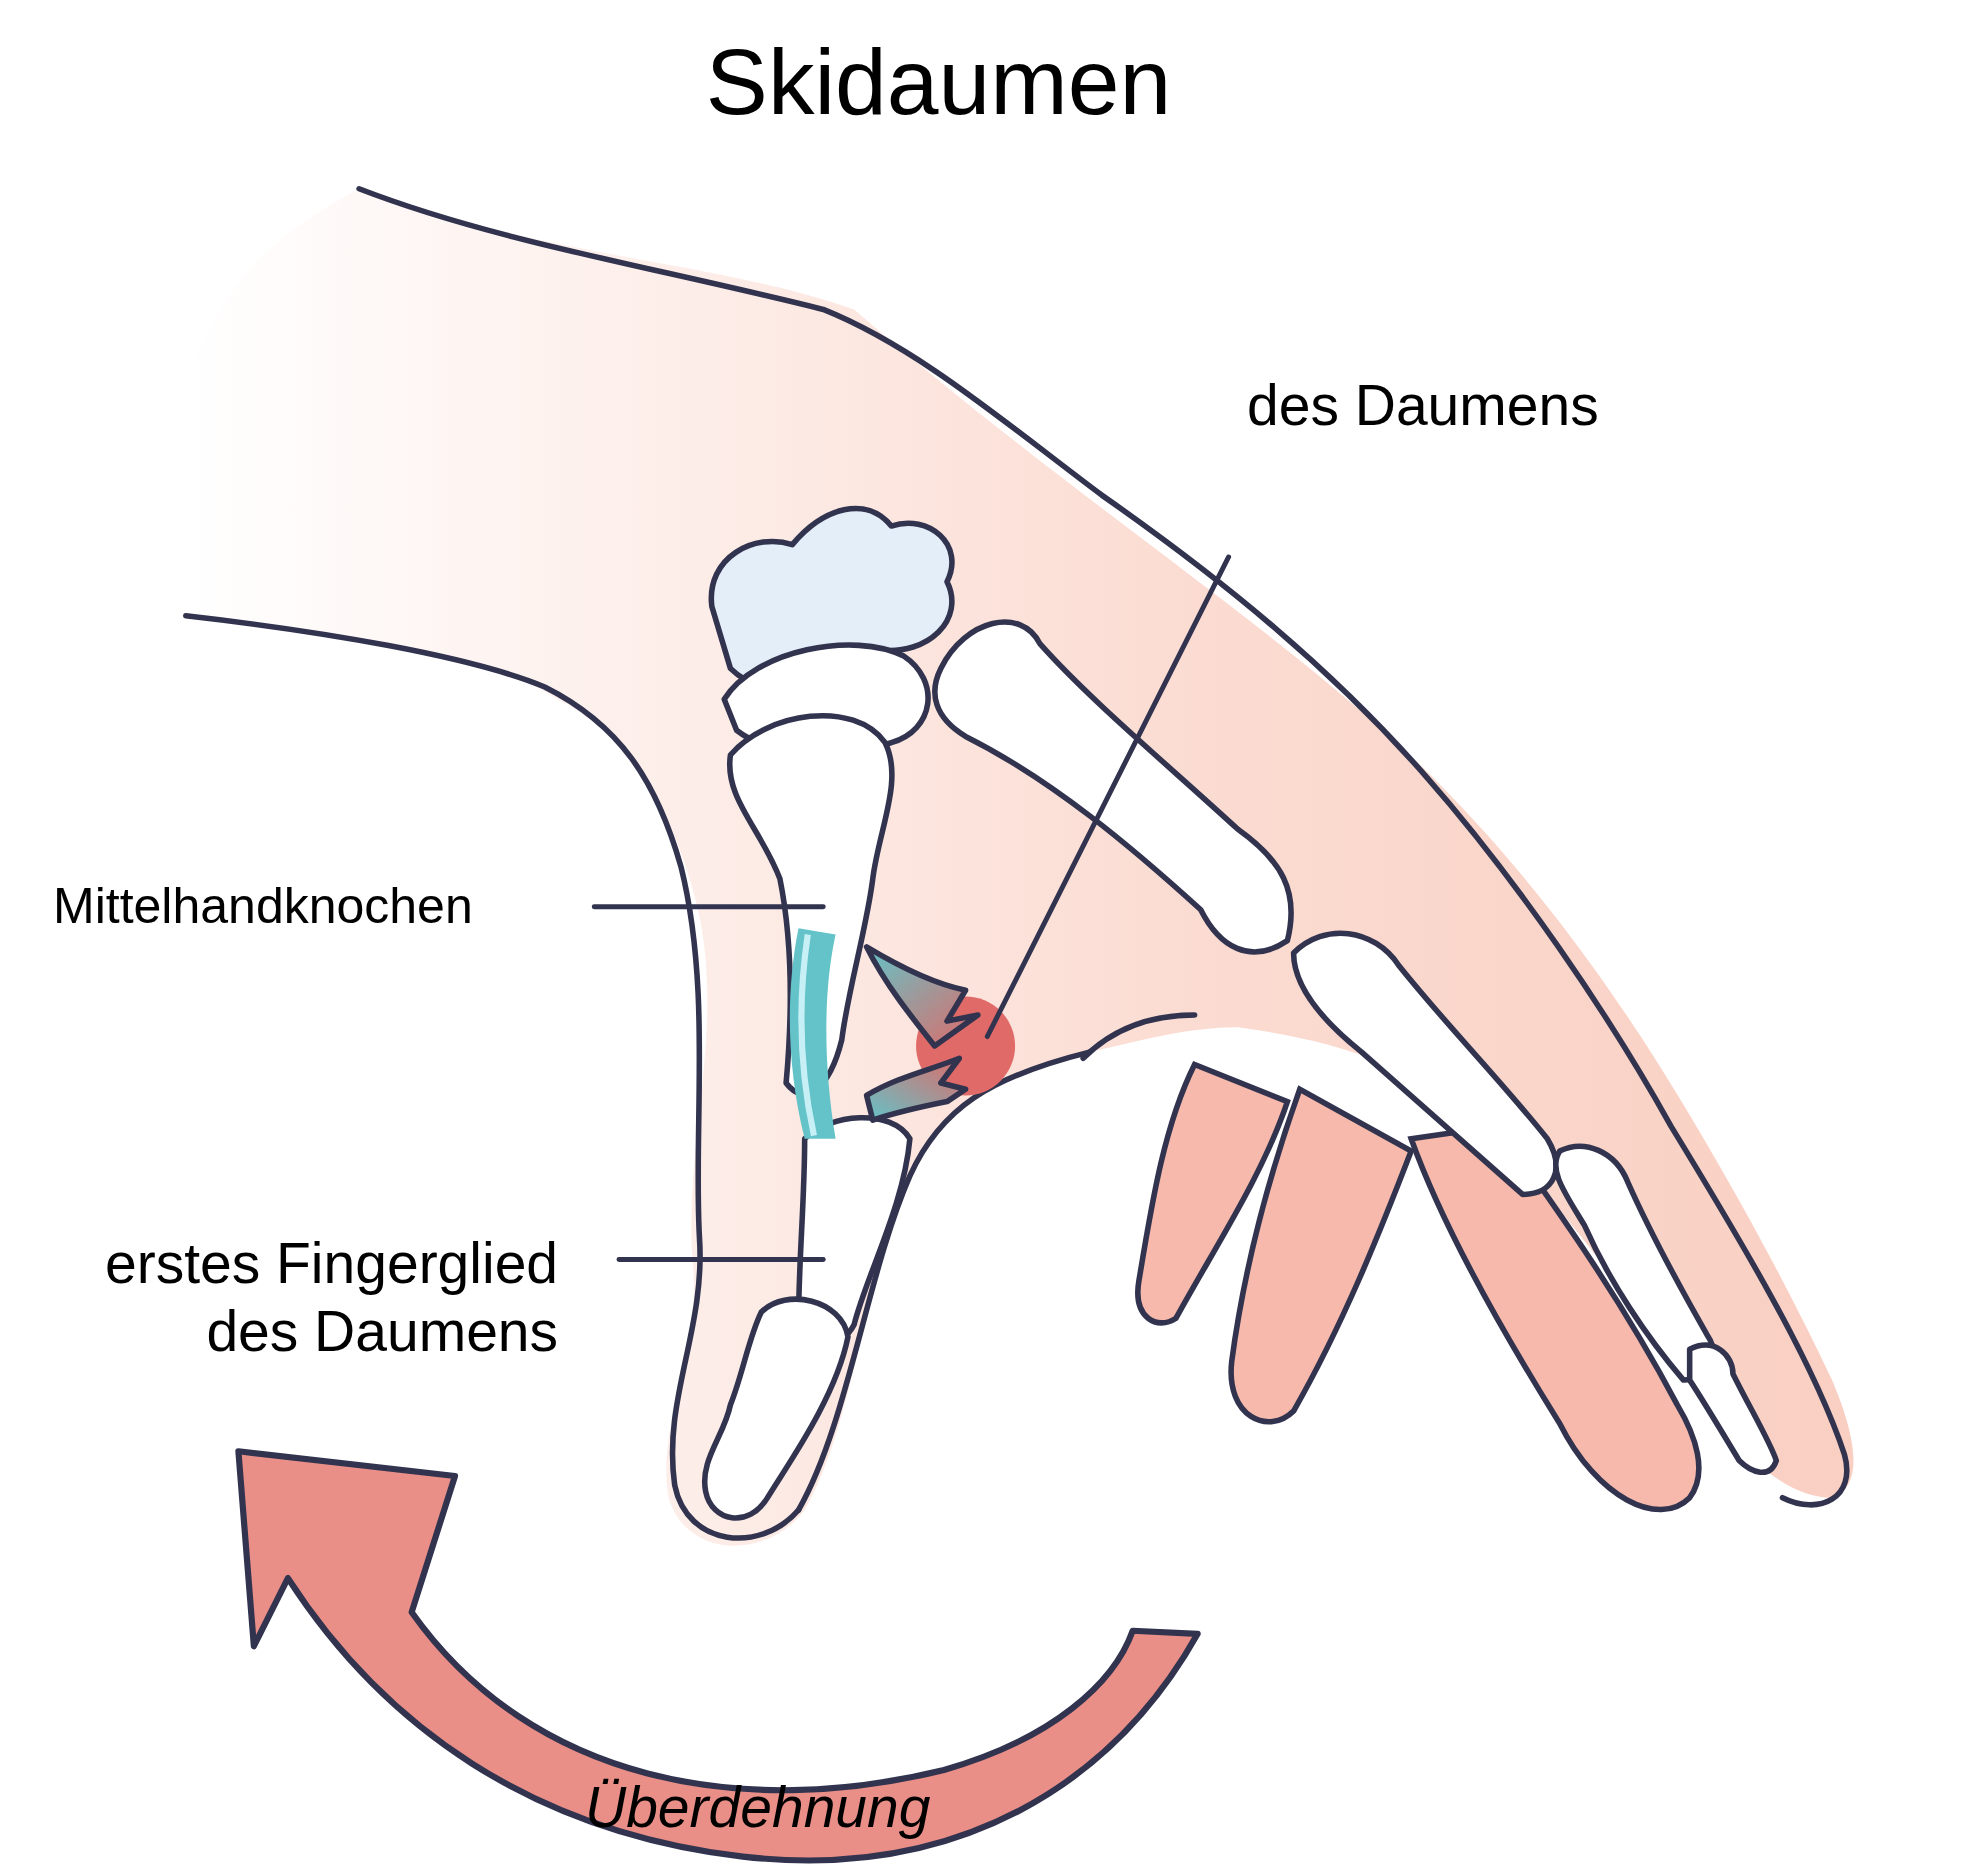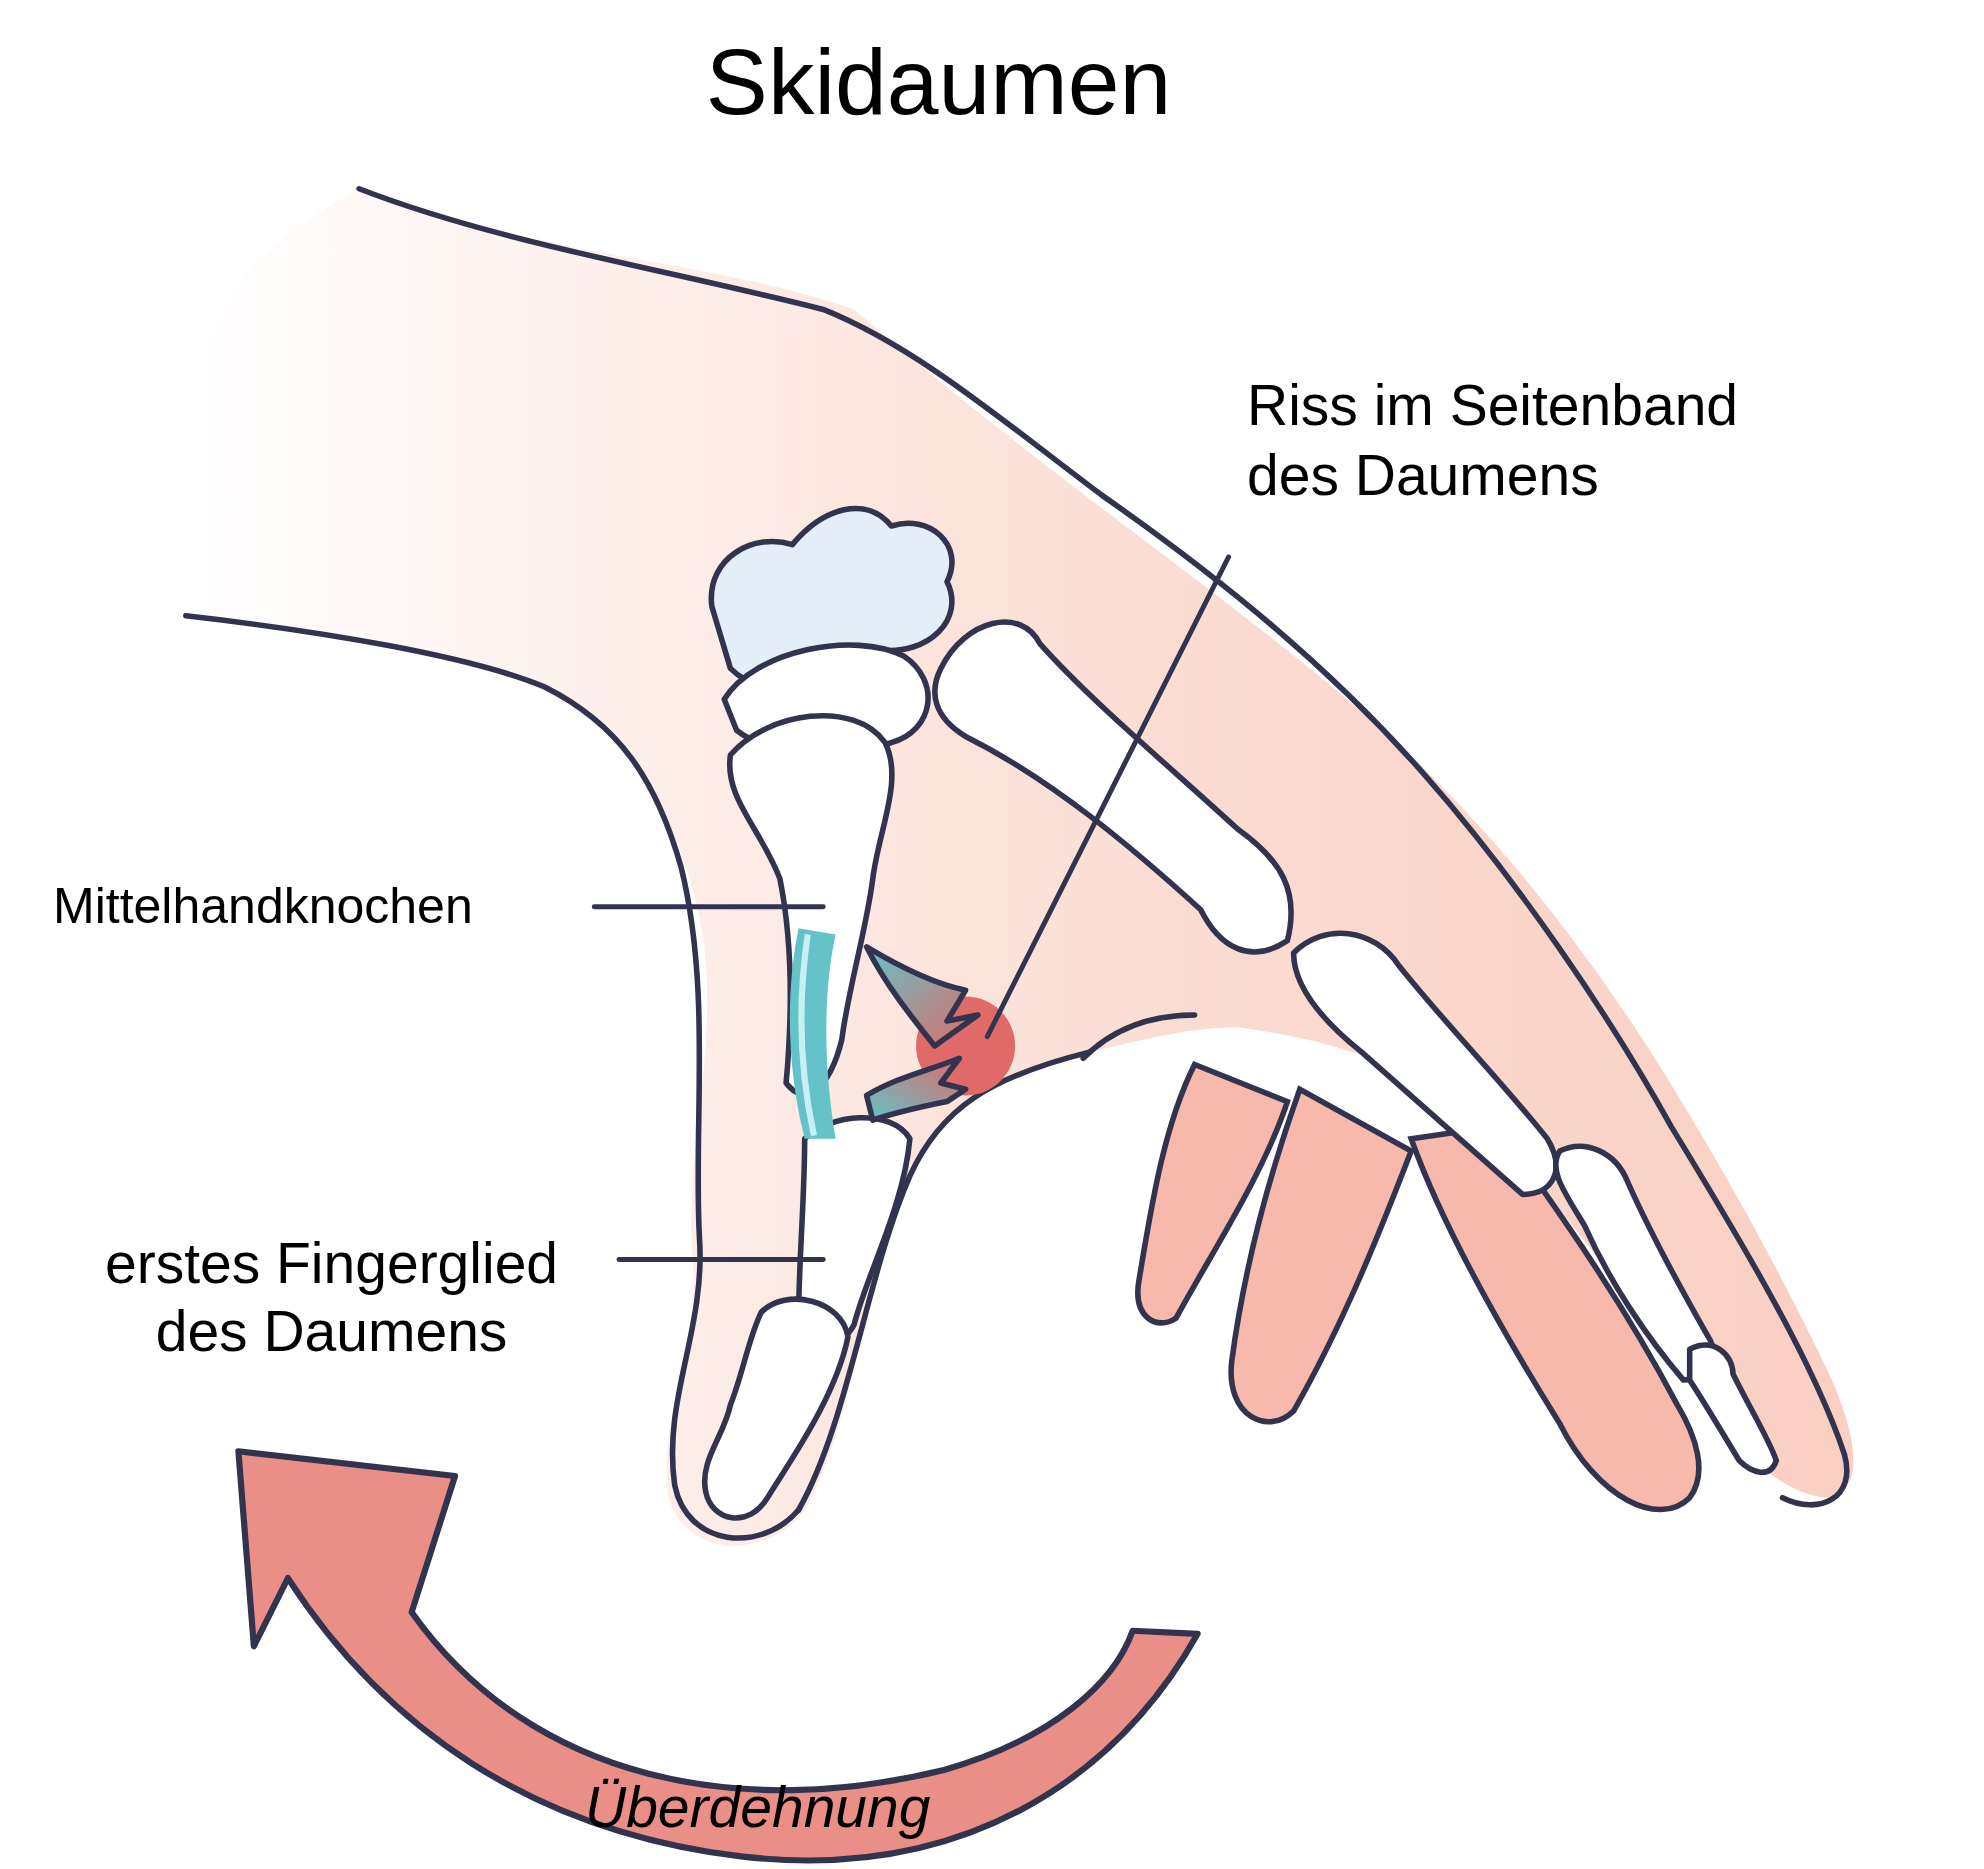--- a/index.html
+++ b/index.html
@@ -2,21 +2,21 @@
 <html style="font-size:10px"><head>
 <meta charset="utf-8">
 <style>
   html,body{margin:0;padding:0;background:#ffffff;}
   body{width:1985px;height:1869px;position:relative;overflow:hidden;font-family:"Liberation Sans",sans-serif;}
   svg{position:absolute;left:0;top:0;}
   .lbl{position:absolute;color:#000;font-family:"Liberation Sans",sans-serif;line-height:1.12;white-space:nowrap;}
   #title{left:0;width:1877px;top:30px;text-align:center;font-size:93px;}
   #tear{left:1247px;top:371px;font-size:57px;line-height:1.22;}
   #meta{left:53px;top:878px;font-size:50px;}
-  #phal{left:105px;top:1229px;font-size:57px;text-align:center;line-height:1.2;}
+  #phal{left:105px;top:1229px;font-size:57px;text-align:right;line-height:1.2;}
   #over{left:585px;top:1776px;font-size:57px;font-style:italic;}
   .ln{display:block;}
 </style>
 </head>
 <body>
 
 <svg width="1985" height="1869" viewBox="0 0 3207 3020" xmlns="http://www.w3.org/2000/svg">
   <defs>
     <linearGradient id="armGrad" x1="0" y1="0" x2="1" y2="0">
       <stop offset="0" stop-color="#ffffff"></stop>
@@ -81,21 +81,20 @@
   </g>
 
   <g>
     <path d="M385 2345 L 735 2385 L 665 2605 C 860 2880 1200 2940 1525 2860 C 1700 2810 1800 2720 1830 2635 L 1935 2640 C 1800 2880 1550 3040 1200 3000 C 860 2960 620 2790 465 2550 L 410 2660 Z" fill="#e98f87" stroke="#32344f" stroke-width="10" stroke-linejoin="round"></path>
   </g>
 </svg>
 
 <div id="title" class="lbl">Skidaumen</div>
 
 <div id="tear" class="lbl">
-  <span class="ln">Riss im Seitenband</span>
   <span class="ln">des Daumens</span>
 </div>
 
 <div id="meta" class="lbl">Mittelhandknochen</div>
 
 <div id="phal" class="lbl">
   <span class="ln">erstes Fingerglied</span>
   <span class="ln">des Daumens</span>
 </div>
 

